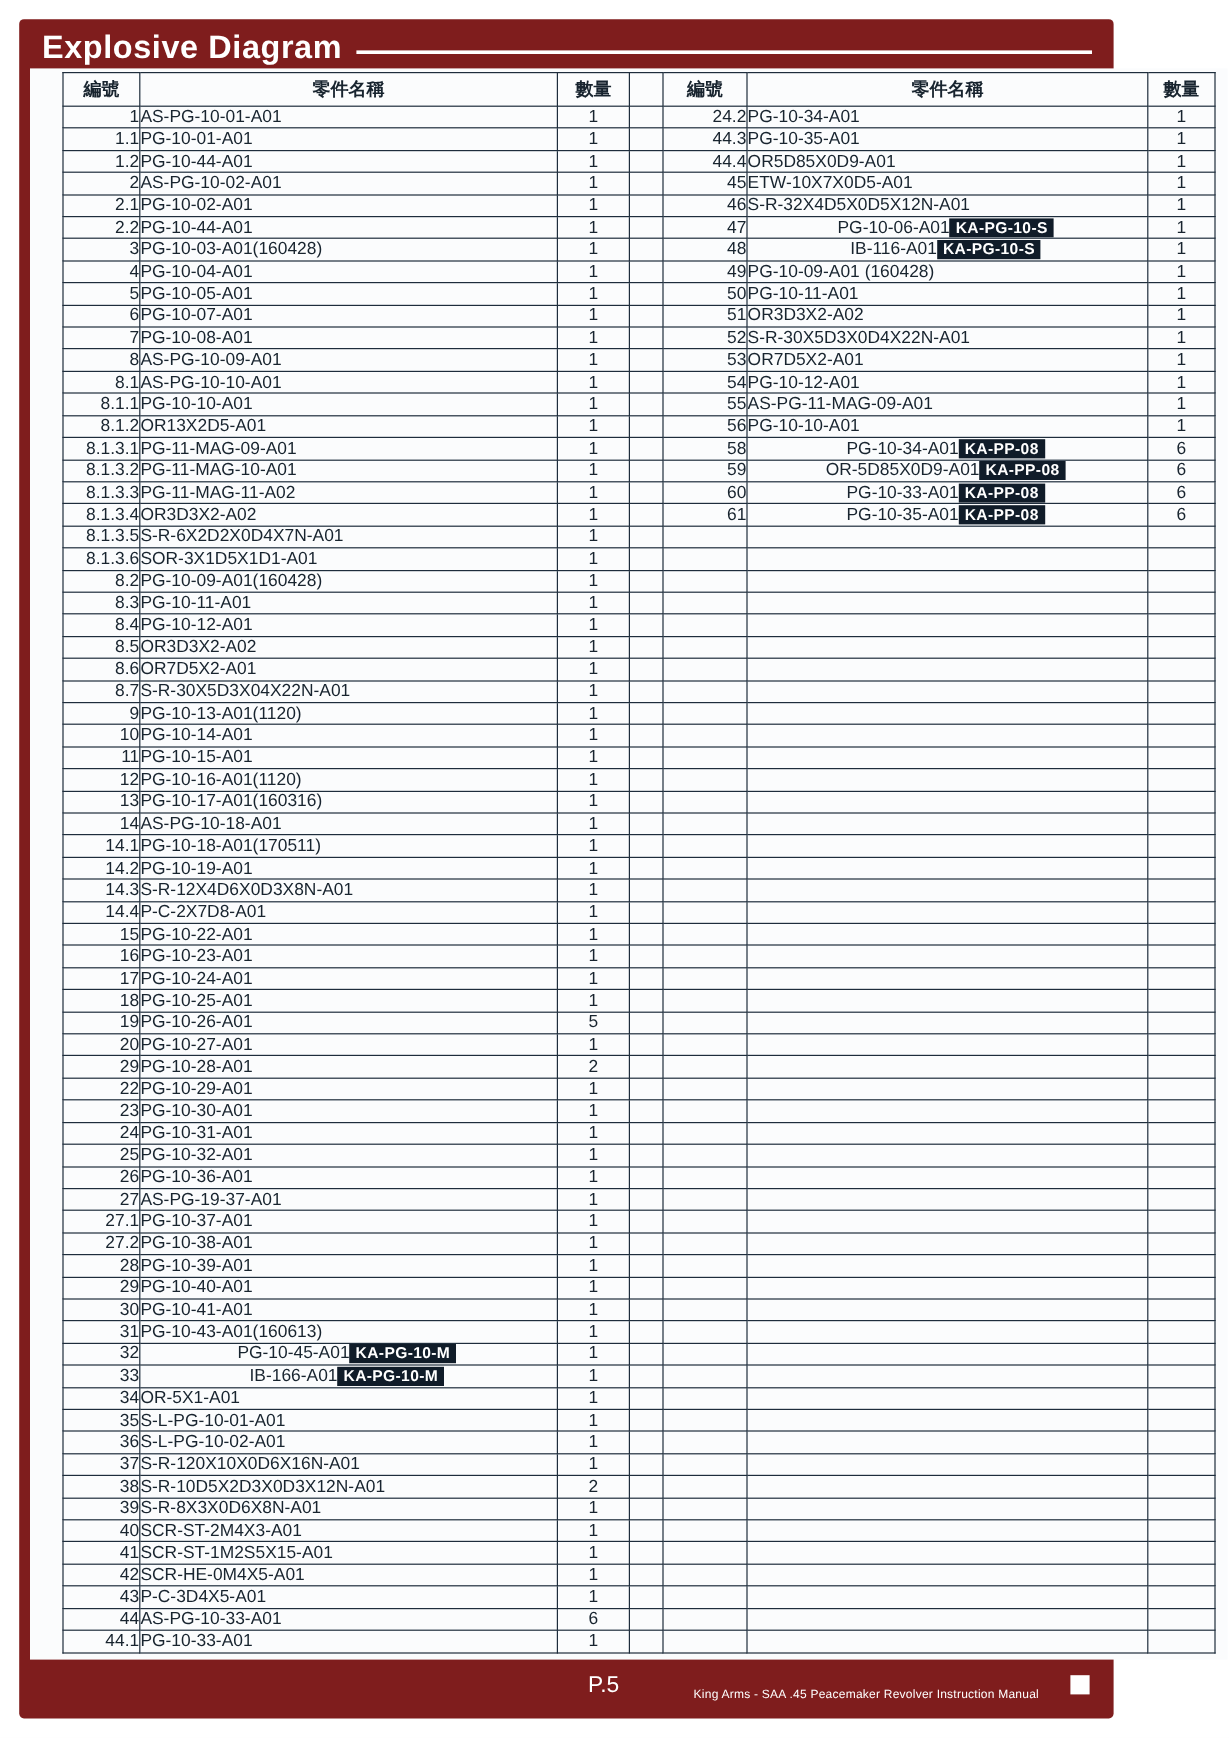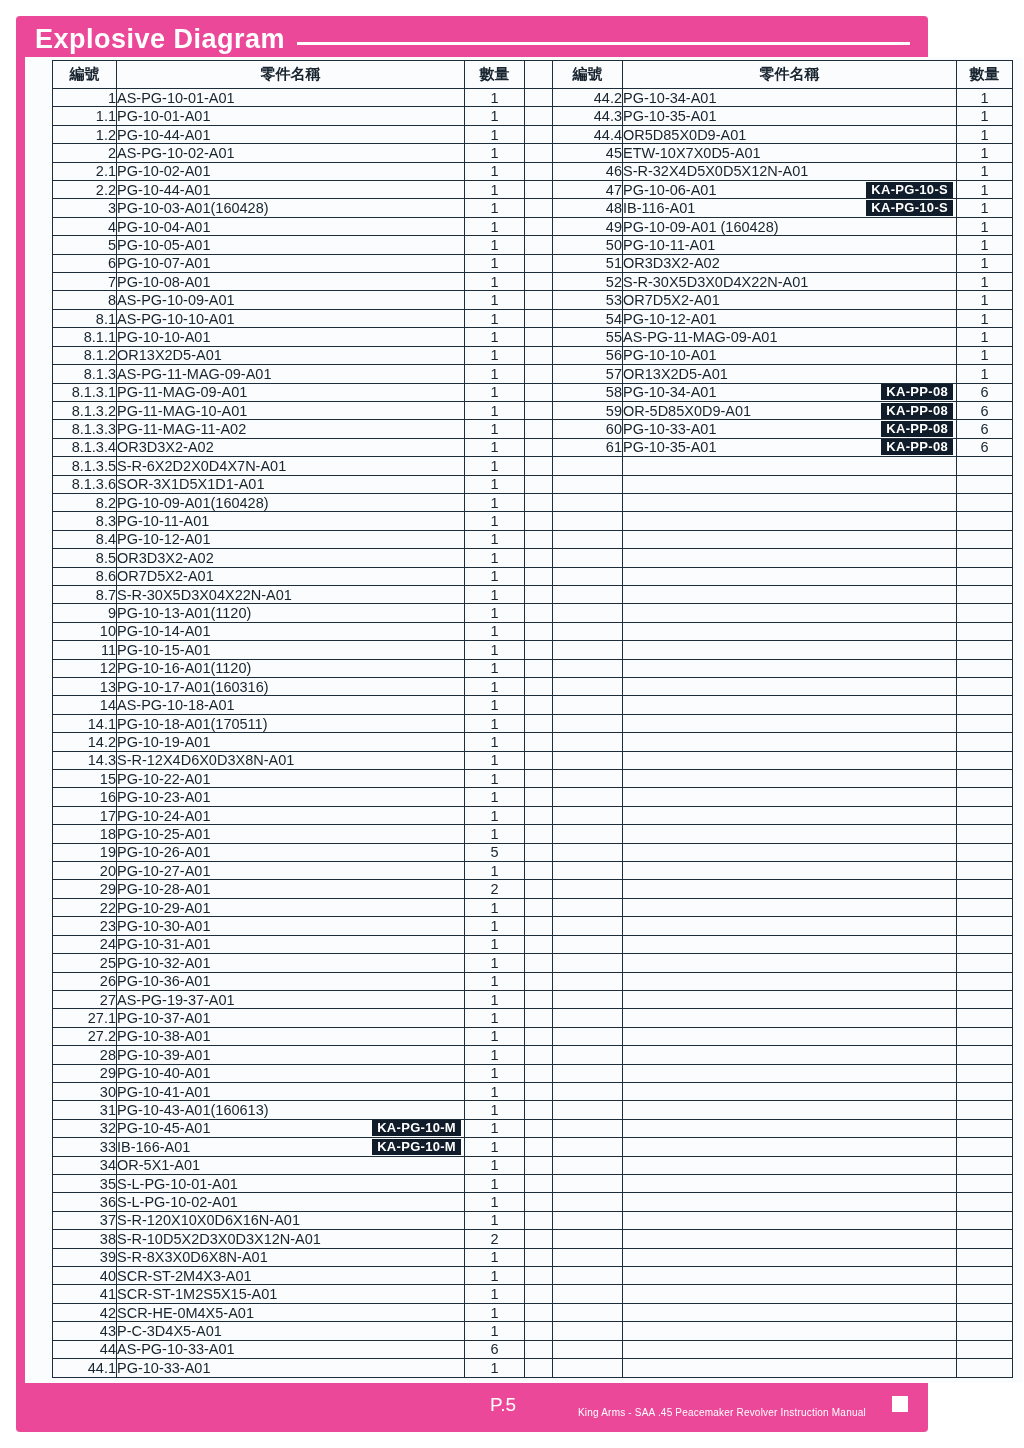--- a/index.html
+++ b/index.html
@@ -3,21 +3,21 @@
 <meta charset="utf-8">
 <style>
   html,body{margin:0;padding:0;}
   body{
     width:1024px;height:1448px;background:#ffffff;
     font-family:"Liberation Sans","DejaVu Sans",sans-serif;
     position:relative;overflow:hidden;
   }
   .frame{
     position:absolute;left:16px;top:16px;width:912px;height:1416px;
-    background:#ec4899;border-radius:4px;
+    background:#7f1d1d;border-radius:4px;
   }
   .title-bar{
     position:absolute;left:0;top:0;right:0;height:41px;
     display:flex;align-items:flex-end;
   }
   .title-bar .page-title{
     color:#ffffff;font-size:27px;font-weight:bold;
     margin:0 0 2px 19px;letter-spacing:0.5px;white-space:nowrap;
   }
   .title-rule{
@@ -35,21 +35,21 @@
   table.parts th,table.parts td{
     border:1.6px solid #1e2d3c;overflow:hidden;white-space:nowrap;
     padding:0;color:#18242f;
   }
   table.parts thead tr{height:28px;}
   table.parts th{font-size:15px;font-weight:bold;text-align:center;}
   td.c-id{text-align:right;padding-right:7px;font-size:14.5px;}
   td.c-name{padding-left:8px;font-size:14.5px;}
   td.c-qty{text-align:center;font-size:14.5px;}
   td.c-sp{background:#fbfcfd;}
-  .name-wrap{display:flex;justify-content:space-between;align-items:center;padding-right:3px;}
+  .name-wrap{display:flex;justify-content:center;align-items:center;padding-right:3px;}
   .kit-badge{
     background:#101c29;color:#ffffff;font-size:13px;line-height:16px;
     padding:0 5px;font-weight:bold;letter-spacing:0.3px;
   }
   .footer{
     position:absolute;left:0;bottom:0;right:0;height:49px;color:#ffffff;text-decoration:underline;
   }
   .footer .pageno{position:absolute;left:474px;top:11px;font-size:19px;}
   .footer .ftext{position:absolute;left:562px;top:24px;font-size:10px;letter-spacing:0.2px;}
   .footer .sq{position:absolute;right:20px;top:13px;width:16px;height:16px;background:#ffffff;}
@@ -85,21 +85,21 @@
             <th>零件名稱</th>
             <th>數量</th>
           </tr>
       </thead>
       <tbody id="table-body">
           <tr>
             <td class="c-id">1</td>
             <td class="c-name">AS-PG-10-01-A01</td>
             <td class="c-qty">1</td>
             <td class="c-sp"></td>
-            <td class="c-id">44.2</td>
+            <td class="c-id">24.2</td>
             <td class="c-name">PG-10-34-A01</td>
             <td class="c-qty">1</td>
           </tr>
           <tr>
             <td class="c-id">1.1</td>
             <td class="c-name">PG-10-01-A01</td>
             <td class="c-qty">1</td>
             <td class="c-sp"></td>
             <td class="c-id">44.3</td>
             <td class="c-name">PG-10-35-A01</td>
@@ -223,29 +223,20 @@
             <td class="c-name">AS-PG-11-MAG-09-A01</td>
             <td class="c-qty">1</td>
           </tr>
           <tr>
             <td class="c-id">8.1.2</td>
             <td class="c-name">OR13X2D5-A01</td>
             <td class="c-qty">1</td>
             <td class="c-sp"></td>
             <td class="c-id">56</td>
             <td class="c-name">PG-10-10-A01</td>
-            <td class="c-qty">1</td>
-          </tr>
-          <tr>
-            <td class="c-id">8.1.3</td>
-            <td class="c-name">AS-PG-11-MAG-09-A01</td>
-            <td class="c-qty">1</td>
-            <td class="c-sp"></td>
-            <td class="c-id">57</td>
-            <td class="c-name">OR13X2D5-A01</td>
             <td class="c-qty">1</td>
           </tr>
           <tr>
             <td class="c-id">8.1.3.1</td>
             <td class="c-name">PG-11-MAG-09-A01</td>
             <td class="c-qty">1</td>
             <td class="c-sp"></td>
             <td class="c-id">58</td>
             <td class="c-name">
               <div class="name-wrap">
@@ -437,20 +428,29 @@
             <td class="c-name">PG-10-19-A01</td>
             <td class="c-qty">1</td>
             <td class="c-sp"></td>
             <td class="c-id"></td>
             <td class="c-name"></td>
             <td class="c-qty"></td>
           </tr>
           <tr>
             <td class="c-id">14.3</td>
             <td class="c-name">S-R-12X4D6X0D3X8N-A01</td>
+            <td class="c-qty">1</td>
+            <td class="c-sp"></td>
+            <td class="c-id"></td>
+            <td class="c-name"></td>
+            <td class="c-qty"></td>
+          </tr>
+          <tr>
+            <td class="c-id">14.4</td>
+            <td class="c-name">P-C-2X7D8-A01</td>
             <td class="c-qty">1</td>
             <td class="c-sp"></td>
             <td class="c-id"></td>
             <td class="c-name"></td>
             <td class="c-qty"></td>
           </tr>
           <tr>
             <td class="c-id">15</td>
             <td class="c-name">PG-10-22-A01</td>
             <td class="c-qty">1</td>

